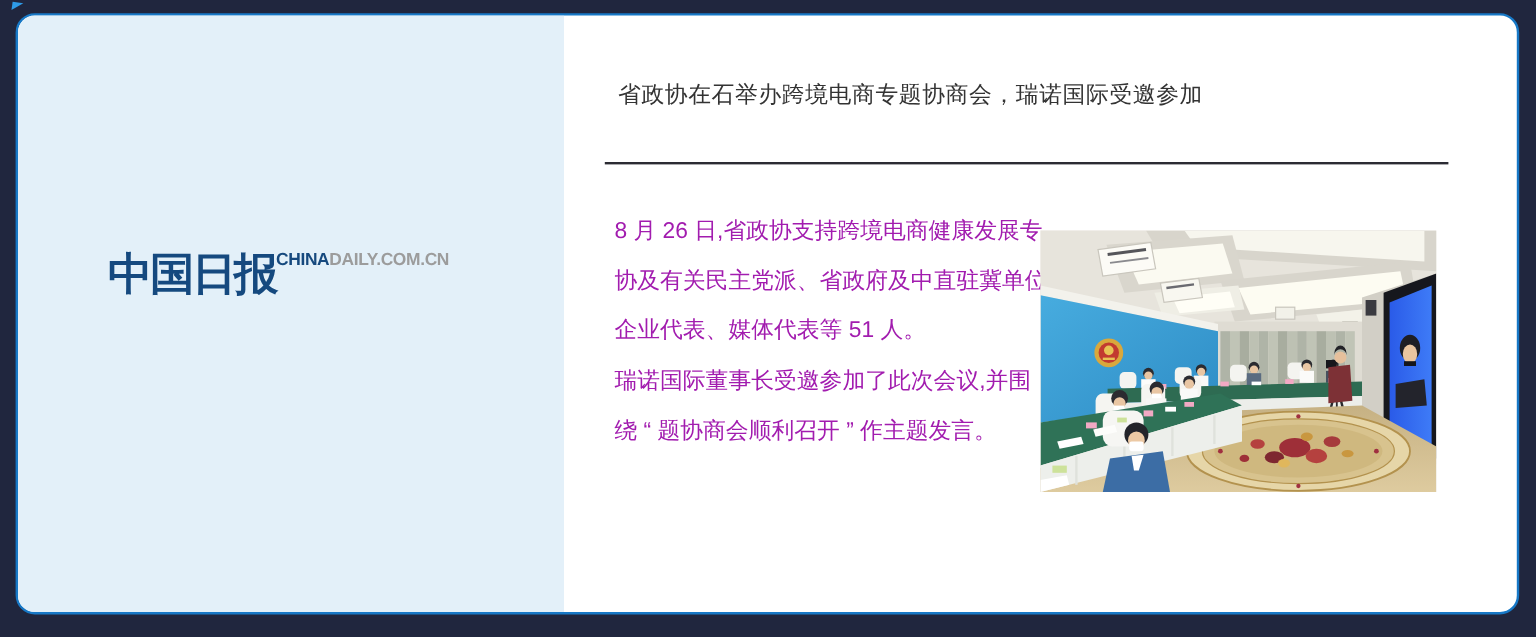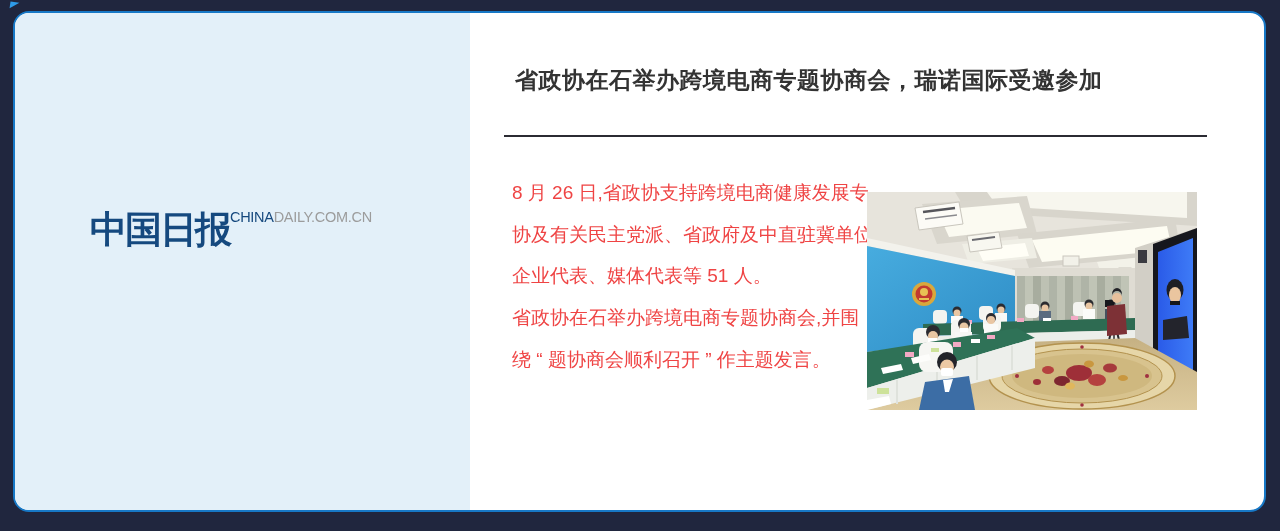--- a/index.html
+++ b/index.html
@@ -26,43 +26,43 @@
     position:absolute;left:75px;top:196px;display:flex;align-items:flex-start;
     cursor:pointer;
   }
   .logo-col{display:flex;flex-direction:row;width:150px;}
   .logo-cn{
     font-family:"Liberation Serif", serif;font-weight:bold;
     font-size:37px;line-height:42px;color:#15497F;letter-spacing:-2px;
     white-space:nowrap;
   }
   .logo-domain{
-    font-weight:400;font-size:14.5px;line-height:15px;letter-spacing:-0.3px;
+    font-weight:700;font-size:14.5px;line-height:15px;letter-spacing:-0.3px;
     margin-top:1px;white-space:nowrap;
   }
   .logo-domain .strong{color:#16497E;}
   .logo-domain .rest{color:#9C9C9C;}
   .logo-box{
     margin-left:7px;margin-top:8px;width:172px;height:56px;
     background:#174A7A;color:#FFFFFF;display:flex;align-items:center;justify-content:center;
     font-family:"Liberation Serif", serif;font-weight:bold;font-size:41px;
     letter-spacing:5px;padding-left:5px;box-sizing:border-box;
   }
   .article-title{
     position:absolute;left:500px;top:50px;width:720px;margin:0;
-    font-size:23px;line-height:34px;font-weight:bold;color:#333333;
+    font-size:19px;line-height:34px;font-weight:normal;color:#333333;
     letter-spacing:0.5px;white-space:nowrap;
   }
   .divider{
     position:absolute;left:489px;top:122px;width:703px;height:2px;
     background:#2B2B33;border:none;margin:0;
   }
   .article-body{
     position:absolute;left:497px;top:159px;width:360px;
-    font-size:19px;line-height:41.7px;color:#ef4444;
+    font-size:19px;line-height:41.7px;color:#a21caf;
   }
   .body-line{white-space:nowrap;}
   .photo{
     position:absolute;left:852px;top:179px;width:330px;height:218px;
     overflow:hidden;background:#e9e6df;
   }
   .photo svg{display:block;}
 </style>
 </head>
 <body>
@@ -83,21 +83,21 @@
   </div>
 
   <h1 class="article-title">省政协在石举办跨境电商专题协商会，瑞诺国际受邀参加</h1>
 
   <div class="divider"></div>
 
   <div class="article-body">
     <div class="body-line">8 月 26 日,省政协支持跨境电商健康发展专</div>
     <div class="body-line">协及有关民主党派、省政府及中直驻冀单位、</div>
     <div class="body-line">企业代表、媒体代表等 51 人。</div>
-    <div class="body-line">省政协在石举办跨境电商专题协商会,并围</div>
+    <div class="body-line">瑞诺国际董事长受邀参加了此次会议,并围</div>
     <div class="body-line">绕 “ 题协商会顺利召开 ” 作主题发言。</div>
   </div>
 
   <div class="photo">
     <svg width="330" height="218" viewBox="0 0 330 218" xmlns="http://www.w3.org/2000/svg">
       <defs>
         <linearGradient id="bluewall" x1="0" y1="0" x2="1" y2="1">
           <stop offset="0" stop-color="#47ACDF"></stop>
             <stop offset="1" stop-color="#2E8CC5"></stop>
         </linearGradient>

